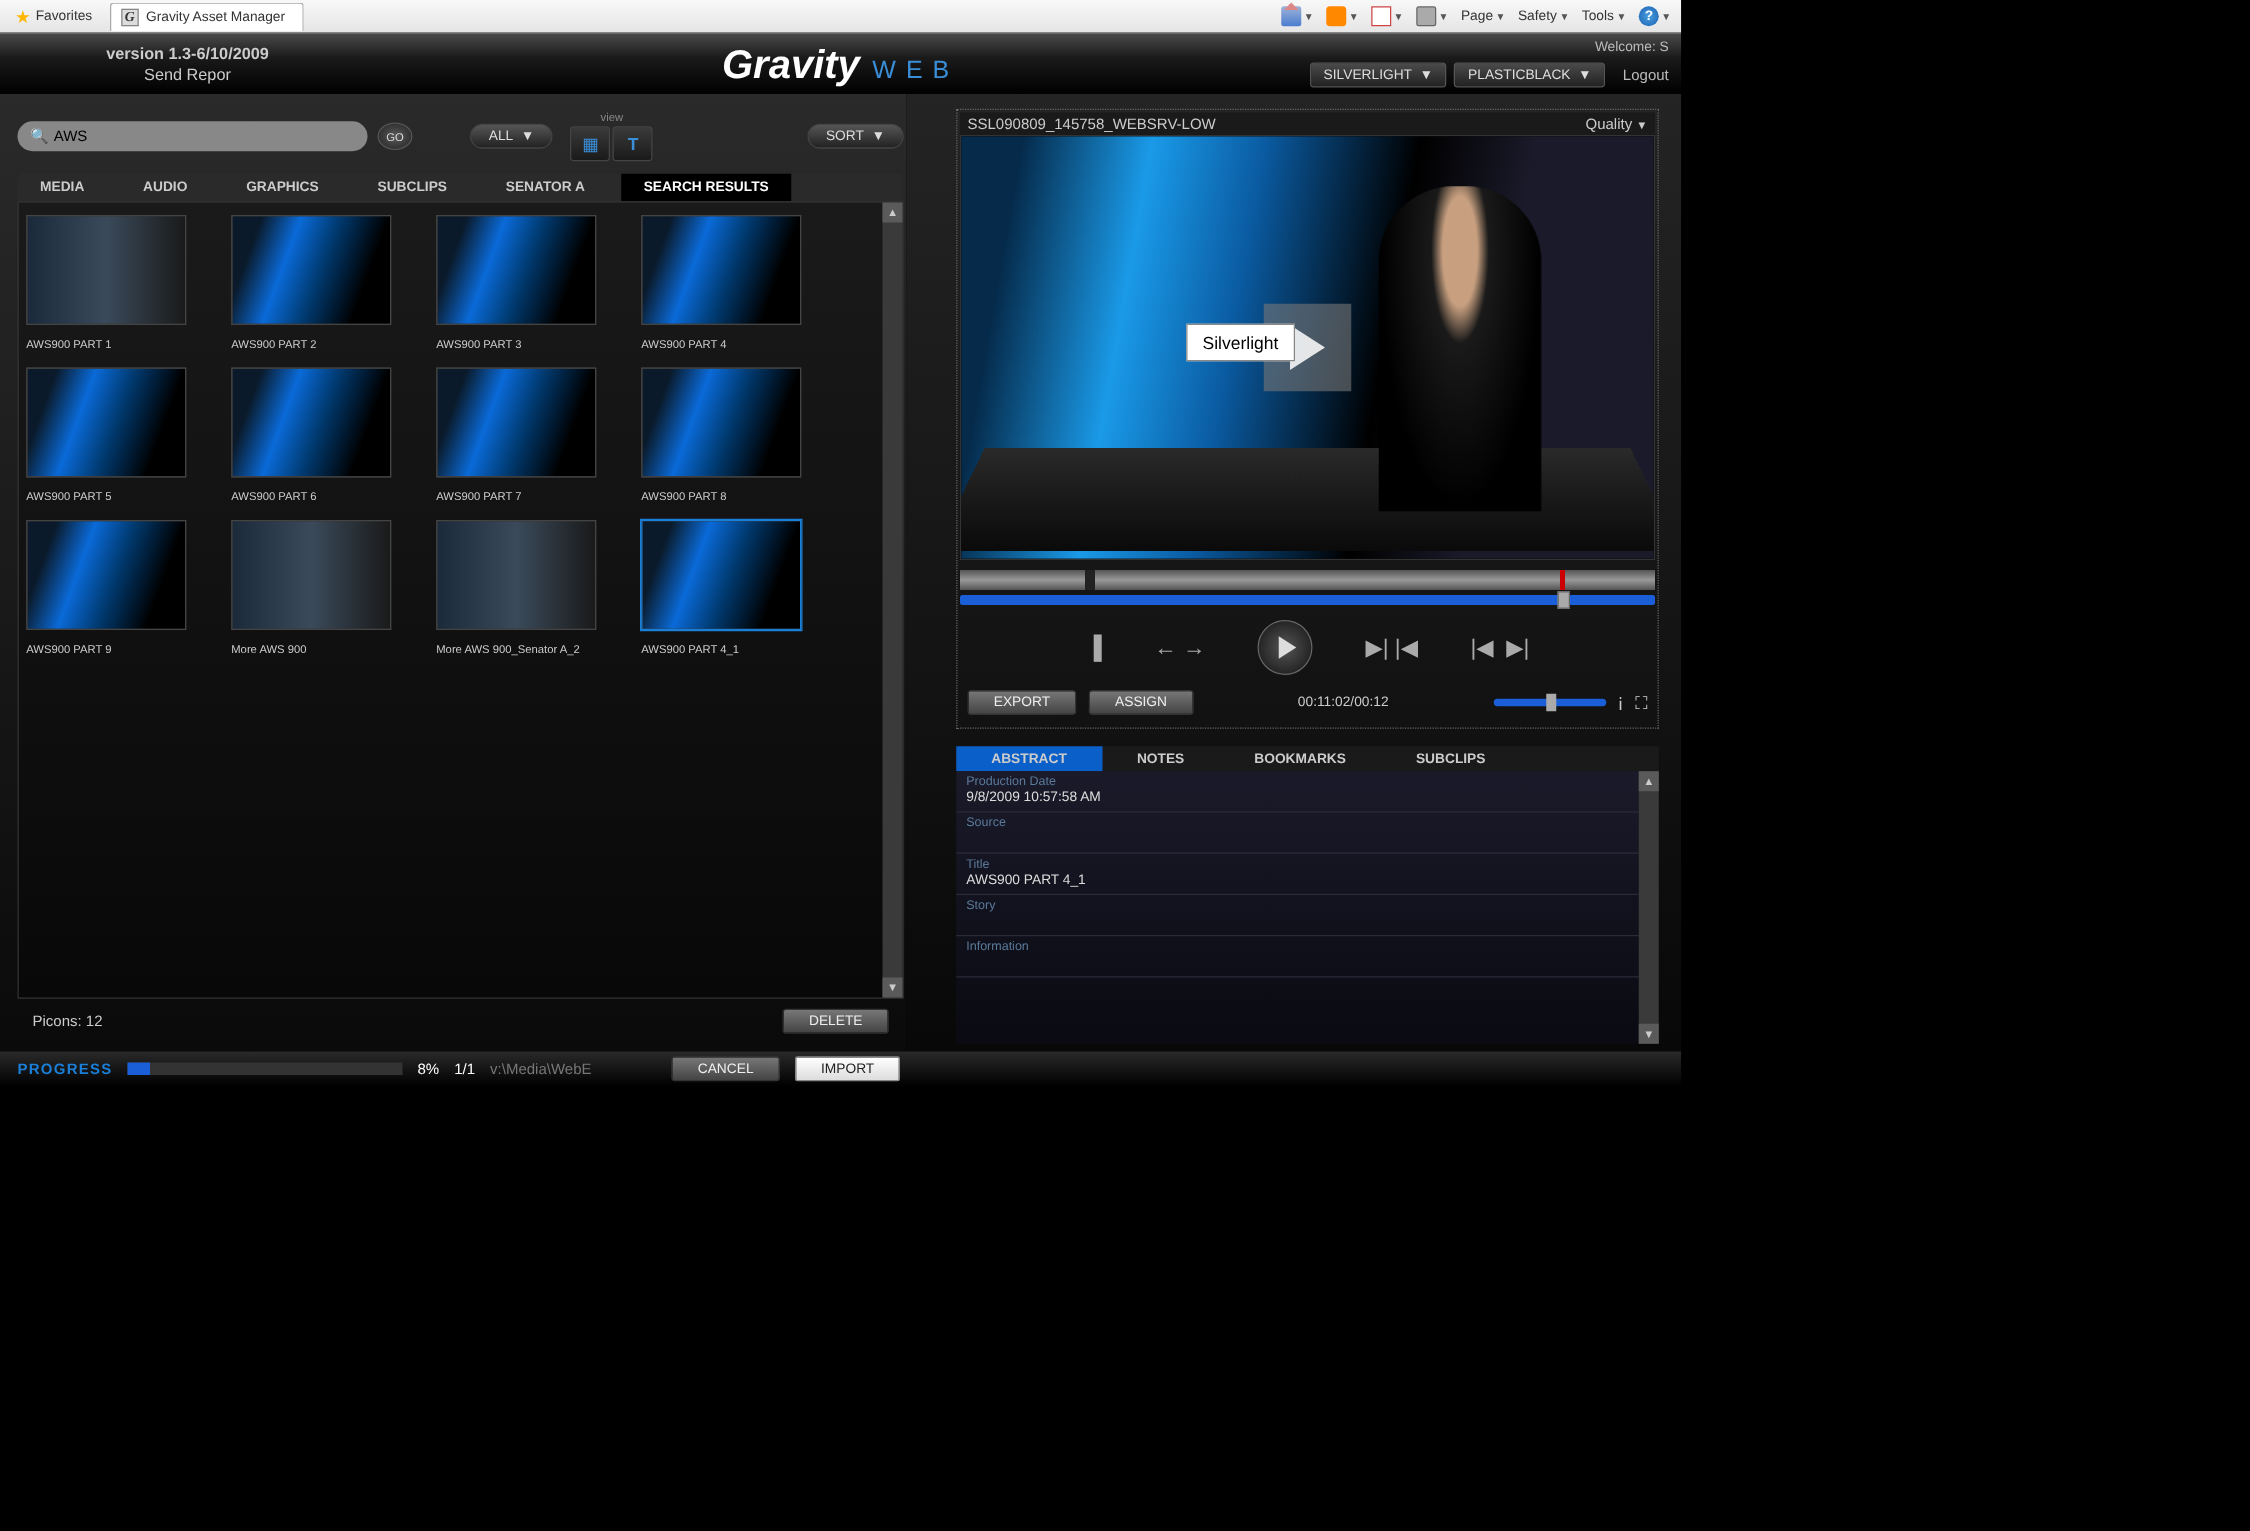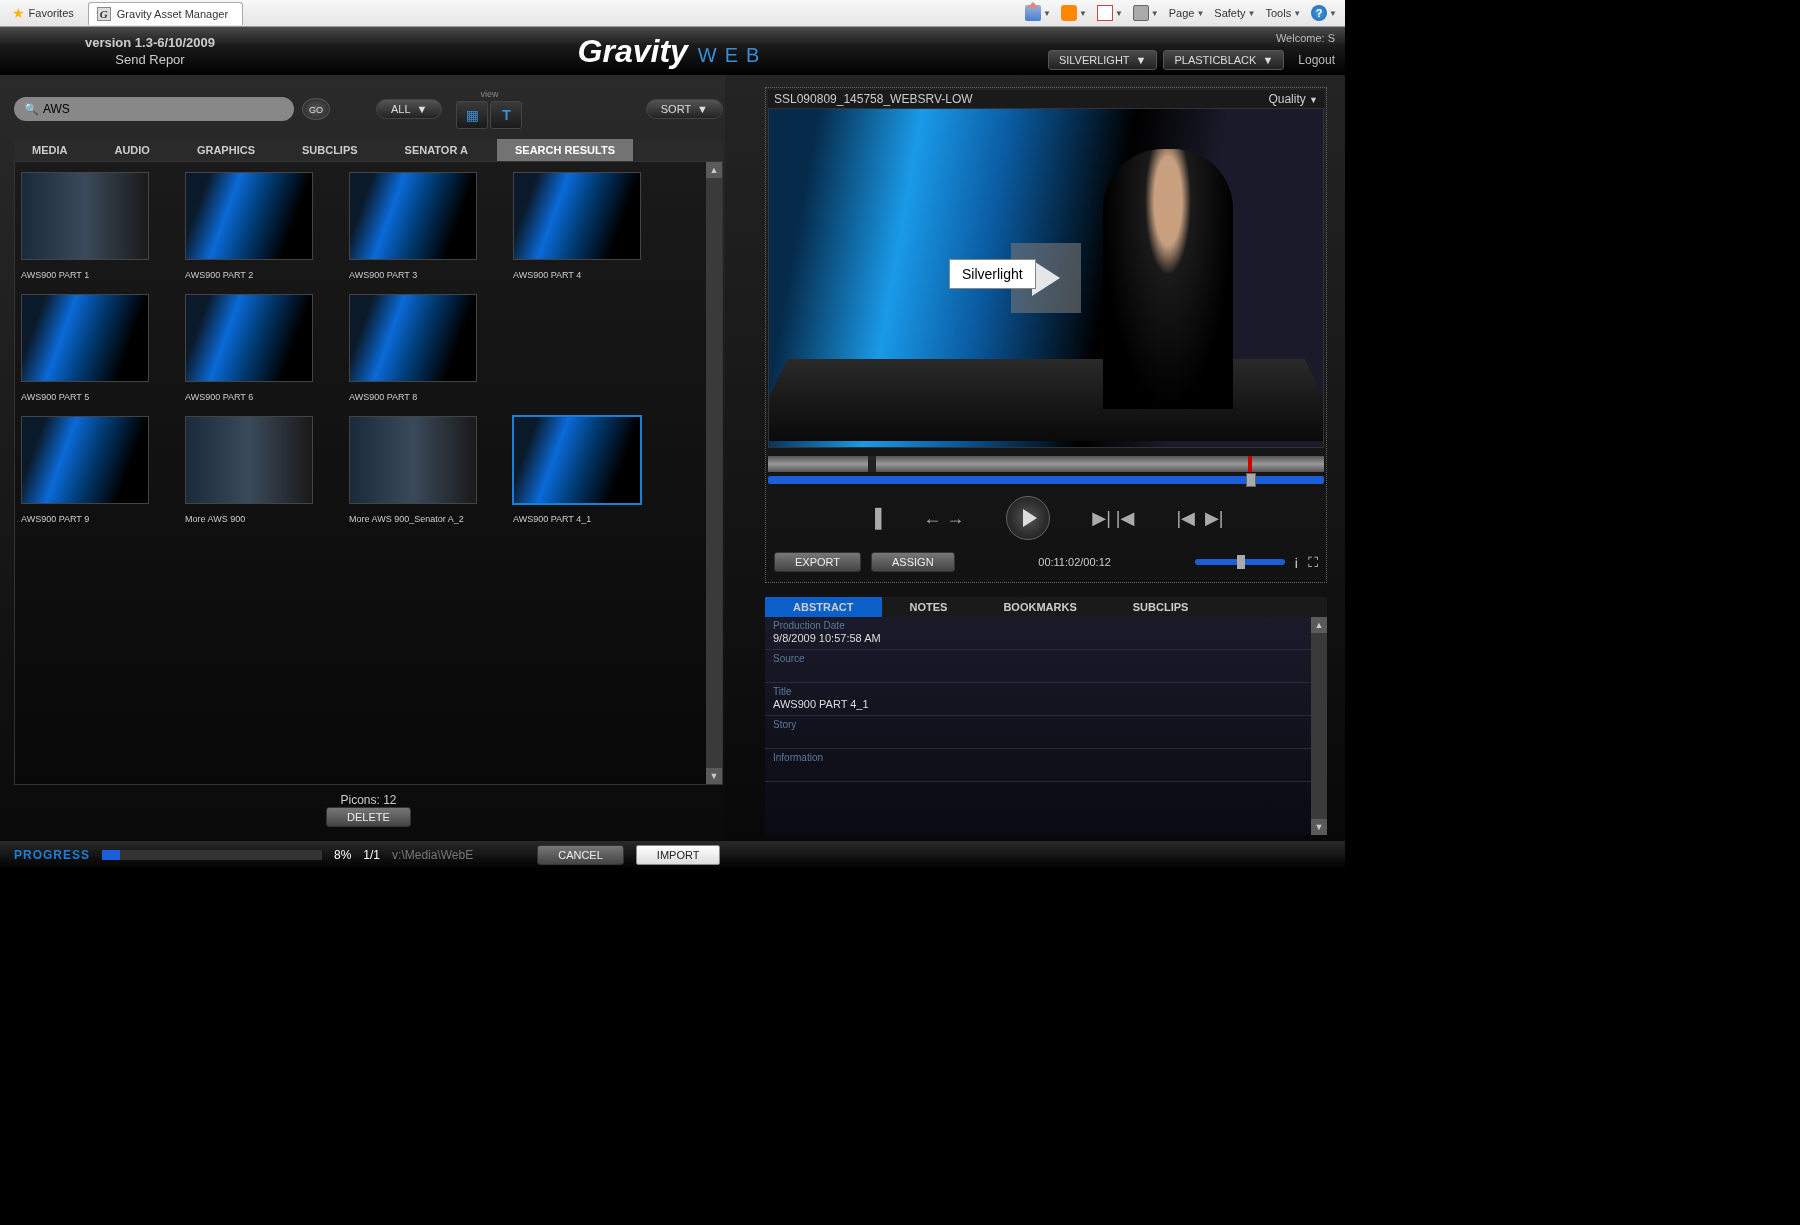--- a/index.html
+++ b/index.html
@@ -49,37 +49,37 @@
 .pill { background: linear-gradient(#555, #222); border: 1px solid #444; border-radius: 11px; padding: 3px 14px; font-size: 11px; color: #ddd; display: flex; align-items: center; gap: 6px; }
 .view-group { display:flex; flex-direction:column; align-items:center; margin: 0 6px; }
 .view-label { font-size:9px; color:#888; margin-bottom:2px; }
 .view-icons { display:flex; gap:2px; }
 .view-icon { width: 32px; height: 28px; background: linear-gradient(#3a3a3a,#1a1a1a); border:1px solid #444; border-radius:3px; display:flex; align-items:center; justify-content:center; color:#3a8ed8; font-size:14px; }
 .spacer { flex: 1 0 60px; }
 
 
 .tabs { display: flex; background: #2a2a2a; border-radius: 4px 4px 0 0; font-size: 11px; font-weight: bold; gap: 11px; }
 .tab-item { padding: 5px 18px; color: #ccc; cursor: pointer; }
-.tab-item.active { background: #737373; color: #fff; }
+.tab-item.active { background: #000000; color: #fff; }
 
 
 .grid-area { flex: 1; background: linear-gradient(#1a1a1a,#080808); border: 1px solid #333; position: relative; display: flex; }
 .grid { flex:1; padding: 10px 6px; overflow: hidden; }
 .grid-row { display: flex; gap: 16px; margin-bottom: 14px; }
 .grid-item { width: 148px; }
 .thumb { width: 128px; height: 88px; background: #333; border: 1px solid #444; position: relative; overflow: hidden; }
 .thumb.selected { border: 1px solid #1a7fd8; outline: 1px solid #1a7fd8; }
 .thumb-bg1 { position:absolute; inset:0; background: linear-gradient(110deg, #0a1a2a 15%, #0a6ad8 35%, #003a70 55%, #000 80%); }
 .thumb-bg2 { position:absolute; inset:0; background: linear-gradient(90deg, #1a2a3a, #3a4a5a, #1a1a1a); }
 .thumb-label { font-size: 9px; color: #ccc; margin-top: 10px; }
 .scroll-v { width: 16px; background: #3a3a3a; position: relative; }
 .scroll-arrow { position: absolute; left:0; width:100%; height: 16px; background: #5a5a5a; display:flex; align-items:center; justify-content:center; font-size:9px; color:#ccc; }
 
 
-.left-footer { display: flex; align-items: center; padding: 8px 12px; font-size: 12px; color: #ccc; flex-direction: column; }
+.left-footer { display: flex; align-items: center; padding: 8px 12px; font-size: 12px; color: #ccc; }
 .btn-grey { background: linear-gradient(#777, #444); border:1px solid #333; border-radius: 3px; padding: 3px 20px; font-size: 11px; color: #eee; }
 
 
 .player { border: 1px dotted #666; padding: 2px; }
 .player-header { display: flex; justify-content: space-between; align-items: flex-end; padding: 2px 6px; background: #1a1a1a; font-size: 12px; color: #ccc; }
 .video-area { height: 340px; background: #000; position: relative; border: 1px solid #333; overflow:hidden; }
 .video-bg { position:absolute; inset:0; background: linear-gradient(100deg, #052a4a 8%, #1a9ae8 25%, #0a5aa0 40%, #000 60%, #1a1a2a 75%); }
 .video-person { position:absolute; right:90px; top:40px; width:130px; height:260px; background:radial-gradient(ellipse at 50% 20%, #c8a080 15%, #1a1a1a 25%, #000 70%); border-radius:60px 60px 0 0; }
 .video-desk { position:absolute; bottom:0; left:0; right:0; height:100px; background:linear-gradient(#2a2a2a, #0a0a0a); transform: perspective(400px) rotateX(35deg); }
 .play-overlay { position:absolute; left:50%; top:50%; transform:translate(-50%,-50%); width:70px; height:70px; background: rgba(120,120,120,0.6); display:flex; align-items:center; justify-content:center; }
@@ -266,20 +266,26 @@
           <div class="grid-item">
               <div class="thumb">
                 <div class="thumb-bg1"></div>
               </div>
               <div class="thumb-label">AWS900 PART 6</div>
             </div>
           <div class="grid-item">
               <div class="thumb">
                 <div class="thumb-bg1"></div>
               </div>
+              <div class="thumb-label">AWS900 PART 7</div>
+            </div>
+          <div class="grid-item">
+              <div class="thumb">
+                <div class="thumb-bg1"></div>
+              </div>
               <div class="thumb-label">AWS900 PART 8</div>
             </div>
         </div>
         <div class="grid-row">
           <div class="grid-item">
               <div class="thumb">
                 <div class="thumb-bg1"></div>
               </div>
               <div class="thumb-label">AWS900 PART 9</div>
             </div>

